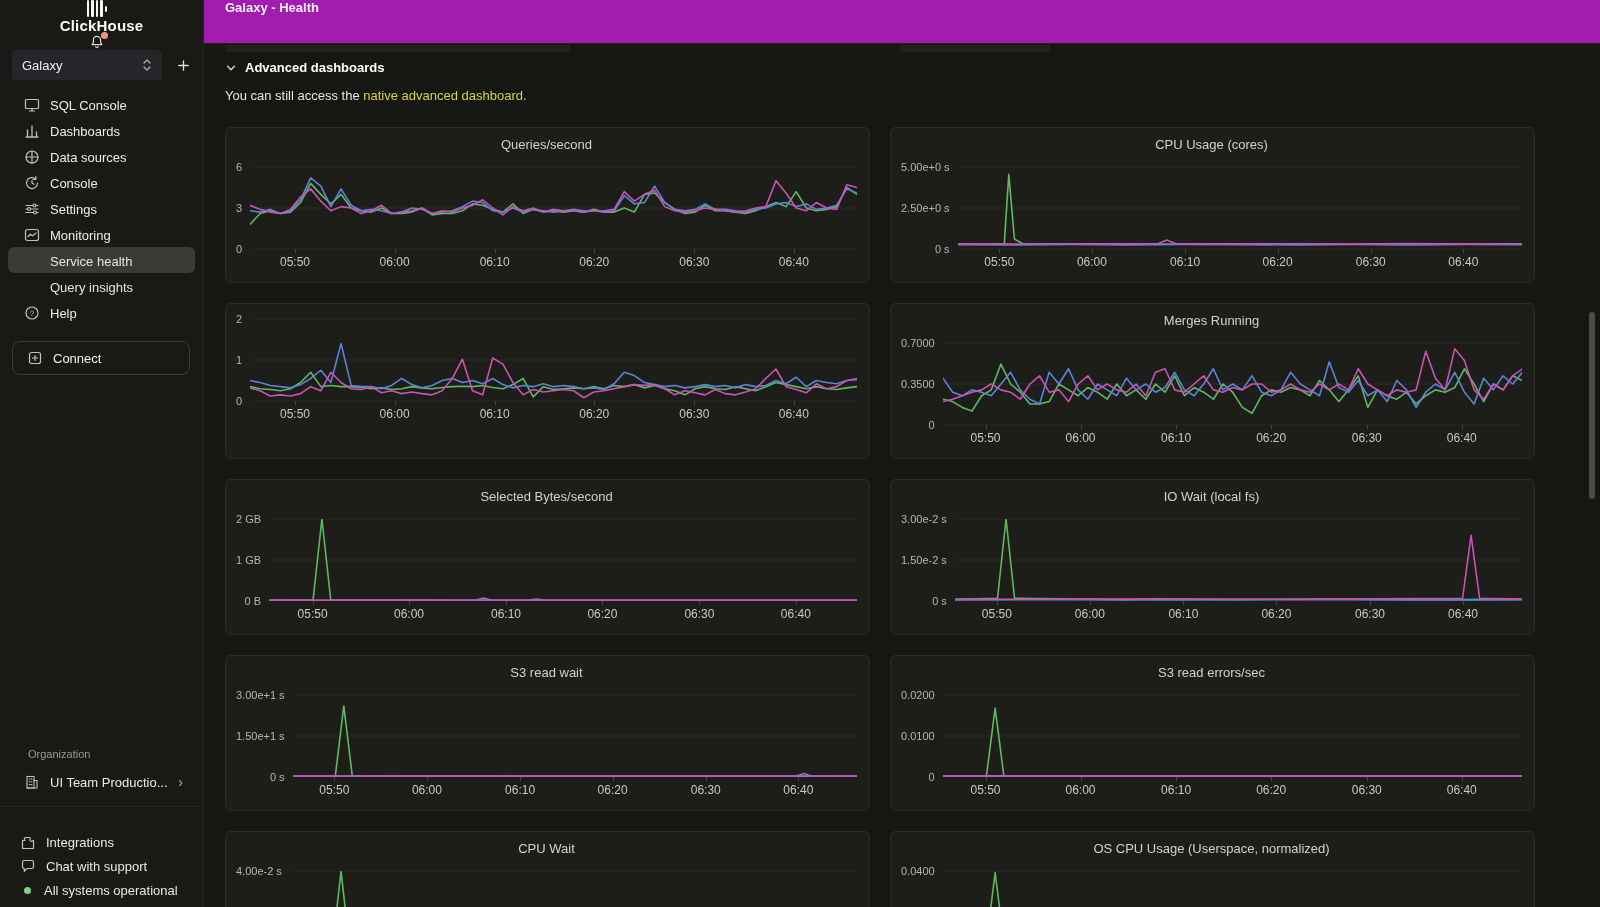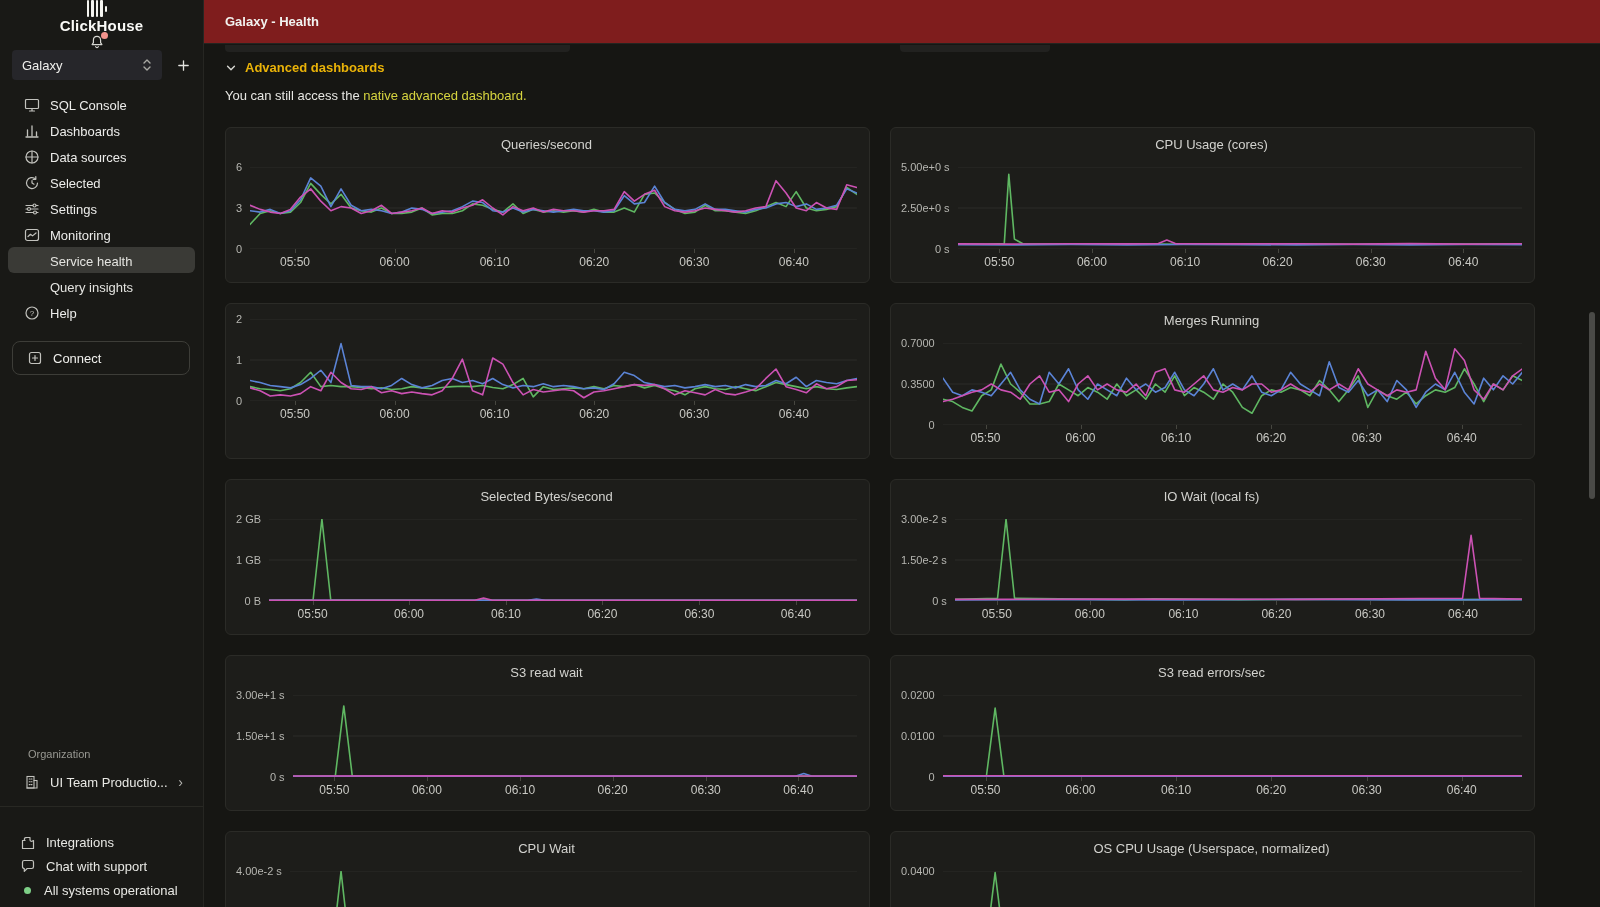--- a/index.html
+++ b/index.html
@@ -50,31 +50,31 @@
   .org-item .ic { width:16px; height:16px; color:#c2c2bd; }
   .org-item .chev { margin-left:auto; margin-right:20px; color:#b5b5b0; font-size:14px; }
   .side-divider { position:absolute; top:806px; left:0; right:0; height:1px; background:#282823; }
   .foot-item { position:absolute; left:0; right:0; height:24px; display:flex; align-items:center;
     gap:10px; padding-left:20px; font-size:13px; cursor:pointer; }
   .foot-item .ic { width:16px; height:16px; color:#c2c2bd; }
   .status-dot { width:7px; height:7px; border-radius:50%; margin-left:4px; margin-right:3px; }
 
   
   .topbar { position:absolute; left:204px; right:0; top:0; height:44px;
-    border-bottom:1px solid #242420; display:flex; align-items:center; padding-left:21px;
-    background:#7f1d1d; z-index:3; }
+    border-bottom:1px solid #242420; display:flex; align-items:flex-start; padding-left:21px;
+    background:#a21caf; z-index:3; }
   .page-title { font-size:13px; font-weight:700; color:#f2f2ef; }
 
   .content { position:absolute; left:204px; top:44px; right:0; bottom:0; overflow:hidden; }
   .scroll-strip { position:absolute; height:7px; top:1px; background:#222220; border-radius:0 0 4px 4px; }
   .strip-a { left:21px; width:345px; }
   .strip-b { left:696px; width:150px; }
 
   .section-row { display:flex; align-items:center; gap:8px; margin:16px 0 0 21px;
-    font-size:13px; font-weight:600; color:#eab308; cursor:pointer; width:fit-content; }
+    font-size:13px; font-weight:600; color:#ffffff; cursor:pointer; width:fit-content; }
   .section-row .ic { width:12px; height:12px; color:#d8d8d3; }
   .notice { margin:13px 0 0 21px; font-size:13px; color:#e6e6e2; }
   .notice a { text-decoration:none; cursor:pointer; }
 
   .charts-grid { margin:24px 0 0 21px; width:1310px; display:grid;
     grid-template-columns:repeat(2, 645px); gap:20px 20px; }
   .chart-card { height:156px; background:#1d1d1a; border:1px solid #2b2b27; border-radius:6px;
     padding:8px 12px 6px 10px; }
   .chart-title { text-align:center; font-size:13px; color:#d2d2ce; height:18px; line-height:18px;
     margin-bottom:6px; }
@@ -158,21 +158,21 @@
       <span>Data sources</span>
     </div>
     <div class="nav-item">
       <span class="ic">
         <svg viewBox="0 0 16 16" width="16" height="16" fill="none" stroke="currentColor" stroke-width="1.2" stroke-linecap="round" stroke-linejoin="round">
             <path d="M13.5 8A5.5 5.5 0 1 1 11.6 3.9"></path>
             <path d="M11.8 1.6v2.7H9.1"></path>
             <path d="M8 5.5V8l2 1.2"></path>
           </svg>
       </span>
-      <span>Selected</span>
+      <span>Console</span>
     </div>
     <div class="nav-item">
       <span class="ic">
         <svg viewBox="0 0 16 16" width="16" height="16" fill="none" stroke="currentColor" stroke-width="1.2" stroke-linecap="round">
             <path d="M2 4.5h12M2 8h12M2 11.5h12"></path>
             <circle cx="10.5" cy="4.5" r="1.5" fill="#191916"></circle>
             <circle cx="5" cy="8" r="1.5" fill="#191916"></circle>
             <circle cx="11" cy="11.5" r="1.5" fill="#191916"></circle>
           </svg>
       </span>

